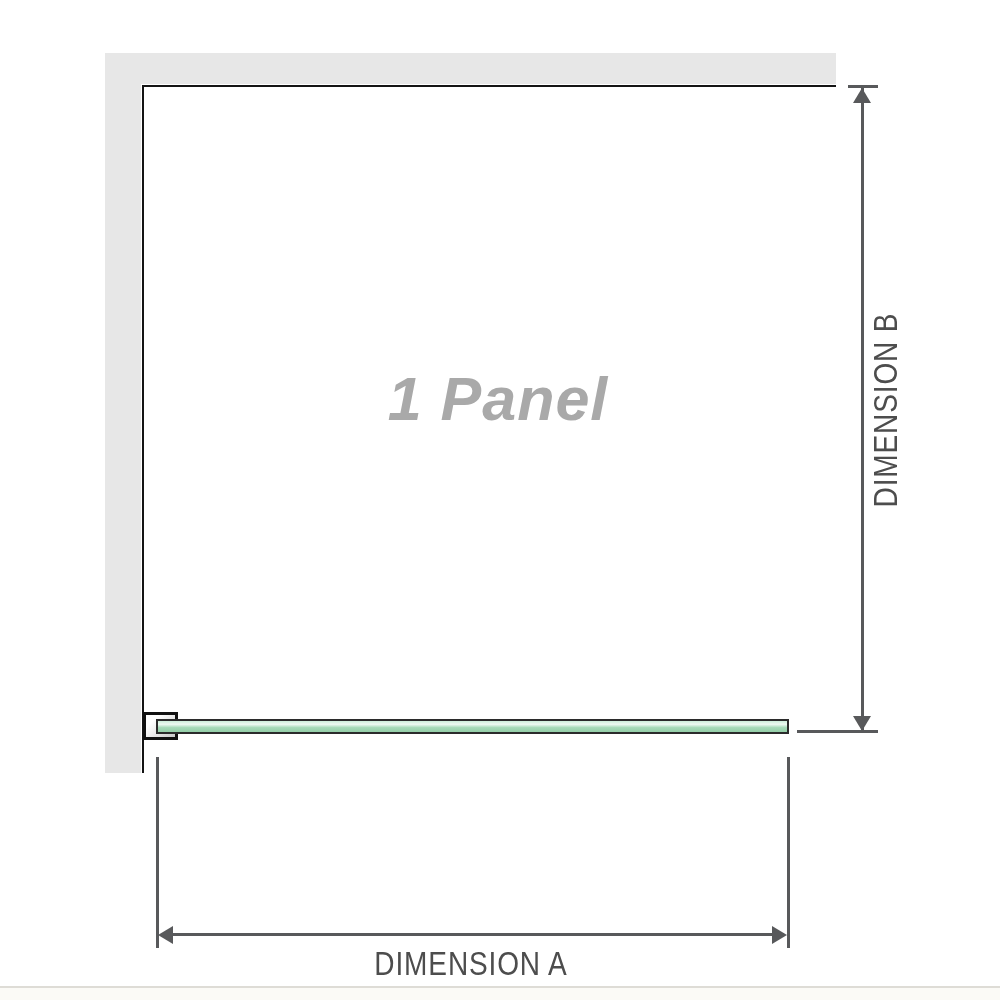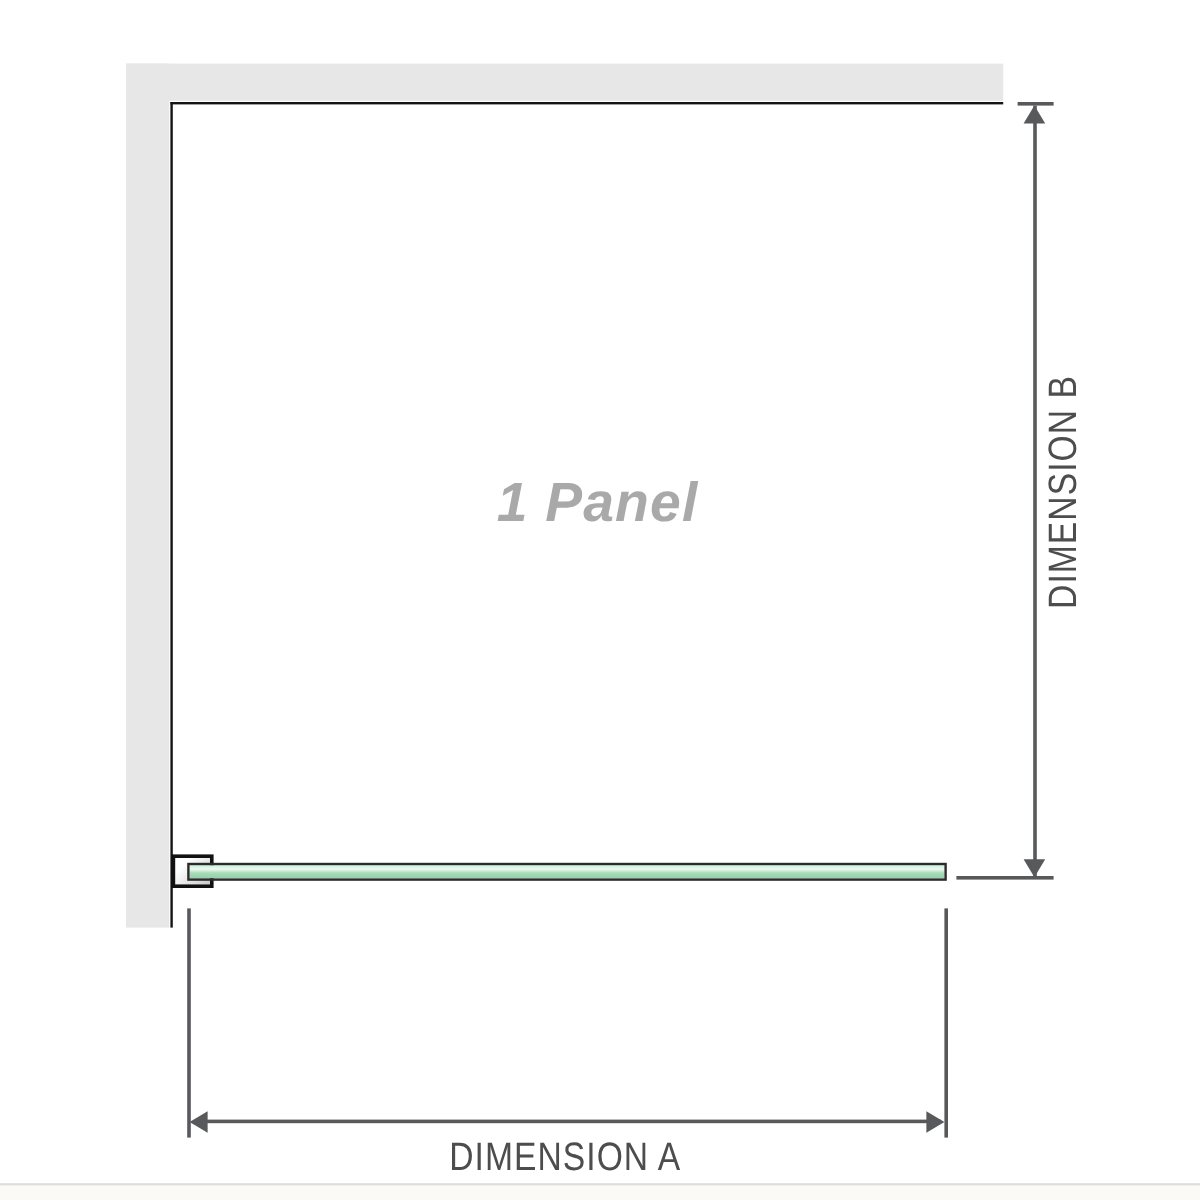--- a/index.html
+++ b/index.html
@@ -28,23 +28,23 @@
   }
 
   
   .panel-outline {
     left: 142px; top: 85px; width: 694px; height: 688px;
     border-top: 2px solid var(--outline, #141414);
     border-left: 2px solid var(--outline, #141414);
     box-sizing: border-box;
   }
   .panel-label {
-    left: 498px; top: 418px;
+    left: 498px; top: 399px;
     transform: translate(-50%, -50%);
-    font-size: 46px;
+    font-size: 61px;
     font-style: italic;
     font-weight: 700;
     color: var(--panel-label-text, #a9a9a9);
     white-space: nowrap;
     letter-spacing: 1px;
   }
 
   
   .bracket {
     left: 143px; top: 712px; width: 35px; height: 28px;

